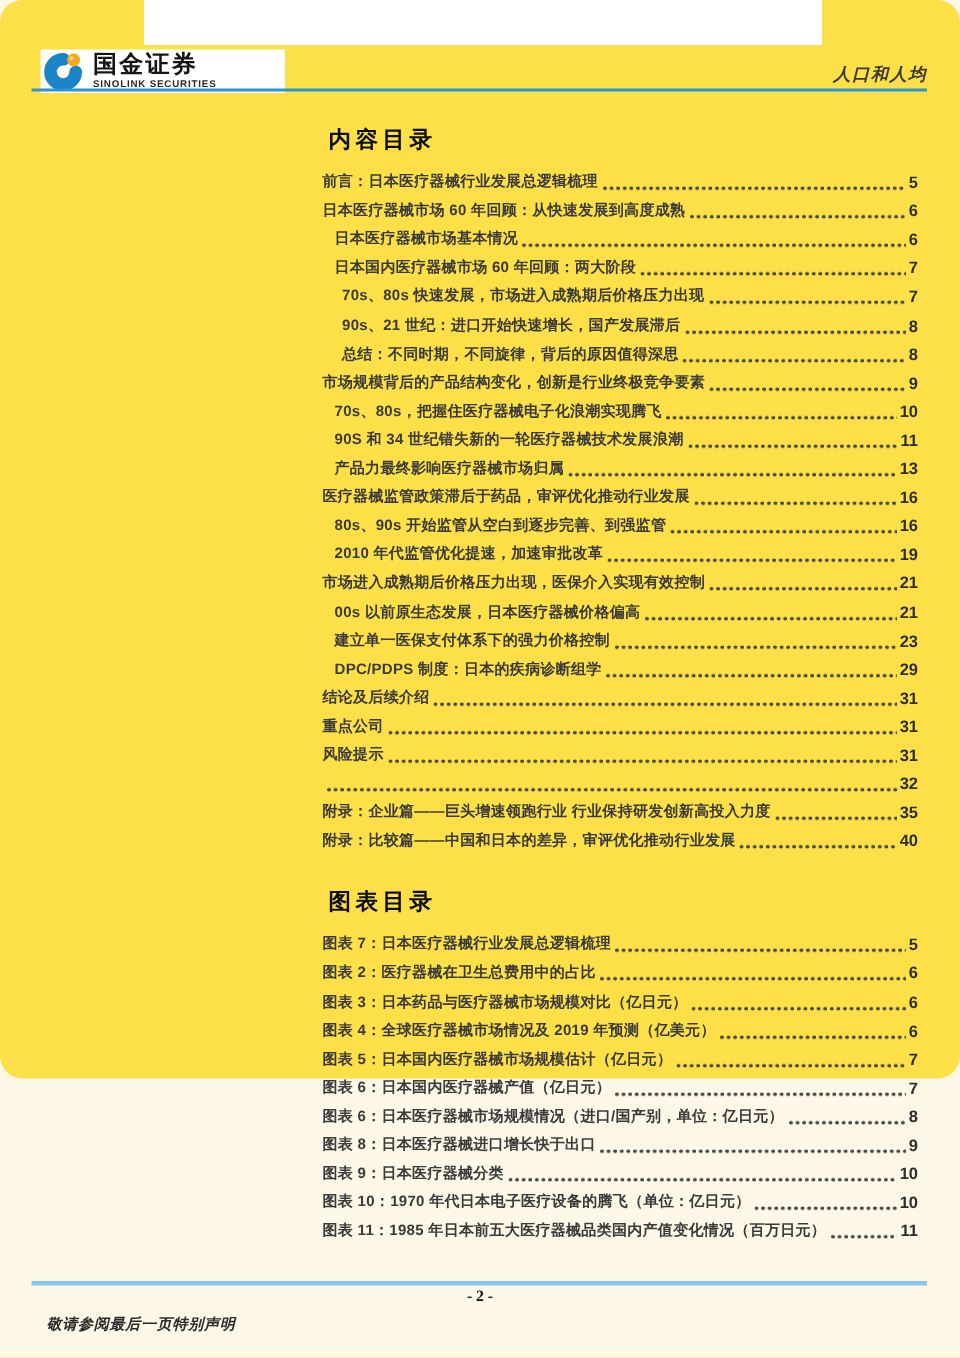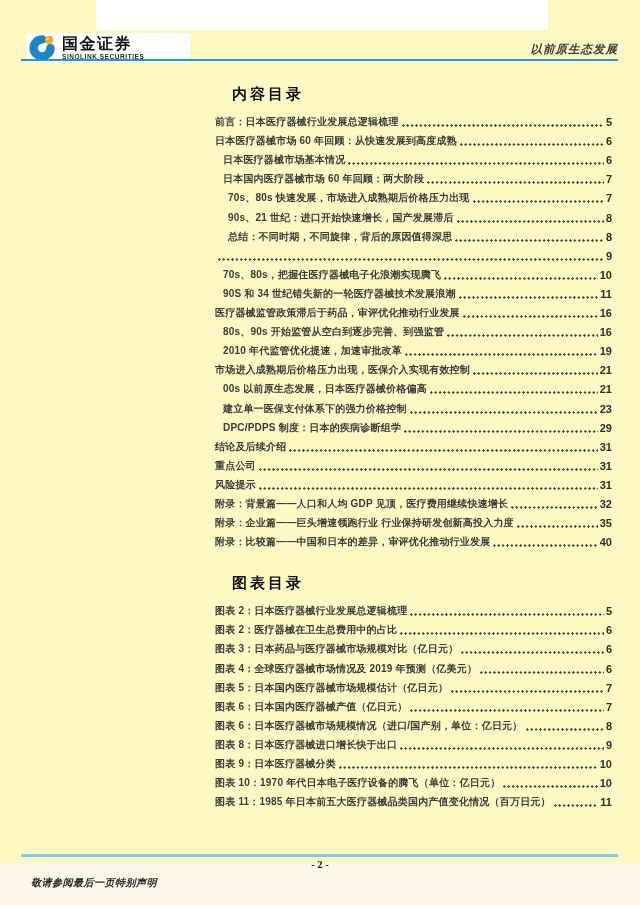--- a/index.html
+++ b/index.html
@@ -2,21 +2,21 @@
 <html><head>
 <meta charset="utf-8">
 <style>
   html,body{margin:0;padding:0;}
   body{
     width:640px;height:905px;
     background:#FCF7E6;
     font-family:"Liberation Serif", serif;
     overflow:hidden;
   }
-  .page{position:relative;width:640px;height:863px;background:#fef9c3;}
+  .page{position:relative;width:640px;height:719px;background:#fde047;border-radius:15px;}
 
   
   .top-strip{position:absolute;left:96px;top:0;width:452px;height:30px;background:#ffffff;}
 
   
   .logo-wrap{
     position:absolute;left:27px;top:33px;height:26px;
     background:#ffffff;display:flex;align-items:center;
     padding:1px 46px 2px 2px;
   }
@@ -36,21 +36,21 @@
     position:absolute;right:22px;top:42px;
     font-size:11.5px;color:#3a3a3a;font-style:italic;font-weight:bold;
     letter-spacing:1px;white-space:nowrap;
   }
   .header-rule{position:absolute;left:21px;top:59px;width:597px;height:2px;background:#2697D2;}
 
   
   .content{position:absolute;left:215px;top:84px;width:397px;}
   h2.sec{
     font-size:15px;font-weight:bold;color:#0d0d0d;
-    margin:0 0 6px 17px;line-height:20px;letter-spacing:3px;
+    margin:0 0 6px 4px;line-height:20px;letter-spacing:3px;
     font-family:"Liberation Serif", serif;
   }
   h2.sec-figures{margin-top:24px;}
 
   .row{
     display:flex;align-items:flex-end;height:19.1px;
     color:#3b3b3b;
   }
   .row .t{
     font-family:"Liberation Sans","Liberation Serif",sans-serif;
@@ -93,21 +93,21 @@
     <svg class="logo-mark" viewBox="0 0 30 30">
       <circle cx="14" cy="16" r="9" fill="none" stroke="#1B84C6" stroke-width="9" stroke-dasharray="42.5 14" stroke-linecap="round"></circle>
       <circle cx="21.5" cy="7.5" r="4.6" fill="#F6A81F"></circle>
       <circle cx="20" cy="6.2" r="1.4" fill="#FBD98A"></circle>
     </svg>
     <div class="logo-text">
       <span class="logo-cn">国金证券</span>
       <span class="logo-en">SINOLINK SECURITIES</span>
     </div>
   </div>
-  <div class="doc-type">以前原生态发展</div>
+  <div class="doc-type">人口和人均</div>
   <div class="header-rule"></div>
 
   <div class="content">
     <h2 class="sec">内容目录</h2>
     <div id="toc-list">
         <div class="row">
     <span class="t">前言：日本医疗器械行业发展总逻辑梳理</span>
     <span class="leader"></span>
     <span class="pg">5</span>
   </div>
@@ -135,33 +135,39 @@
     <span class="t">90s、21 世纪：进口开始快速增长，国产发展滞后</span>
     <span class="leader"></span>
     <span class="pg">8</span>
   </div>
         <div class="row lvl3">
     <span class="t">总结：不同时期，不同旋律，背后的原因值得深思</span>
     <span class="leader"></span>
     <span class="pg">8</span>
   </div>
         <div class="row">
+    <span class="t">市场规模背后的产品结构变化，创新是行业终极竞争要素</span>
     <span class="leader"></span>
     <span class="pg">9</span>
   </div>
         <div class="row lvl2">
     <span class="t">70s、80s，把握住医疗器械电子化浪潮实现腾飞</span>
     <span class="leader"></span>
     <span class="pg">10</span>
   </div>
         <div class="row lvl2">
     <span class="t">90S 和 34 世纪错失新的一轮医疗器械技术发展浪潮</span>
     <span class="leader"></span>
     <span class="pg">11</span>
   </div>
+        <div class="row lvl2">
+    <span class="t">产品力最终影响医疗器械市场归属</span>
+    <span class="leader"></span>
+    <span class="pg">13</span>
+  </div>
         <div class="row">
     <span class="t">医疗器械监管政策滞后于药品，审评优化推动行业发展</span>
     <span class="leader"></span>
     <span class="pg">16</span>
   </div>
         <div class="row lvl2">
     <span class="t">80s、90s 开始监管从空白到逐步完善、到强监管</span>
     <span class="leader"></span>
     <span class="pg">16</span>
   </div>
@@ -199,40 +205,39 @@
     <span class="t">重点公司</span>
     <span class="leader"></span>
     <span class="pg">31</span>
   </div>
         <div class="row">
     <span class="t">风险提示</span>
     <span class="leader"></span>
     <span class="pg">31</span>
   </div>
         <div class="row">
-    <span class="t">附录：背景篇——人口和人均 GDP 见顶，医疗费用继续快速增长</span>
     <span class="leader"></span>
     <span class="pg">32</span>
   </div>
         <div class="row">
     <span class="t">附录：企业篇——巨头增速领跑行业 行业保持研发创新高投入力度</span>
     <span class="leader"></span>
     <span class="pg">35</span>
   </div>
         <div class="row">
     <span class="t">附录：比较篇——中国和日本的差异，审评优化推动行业发展</span>
     <span class="leader"></span>
     <span class="pg">40</span>
   </div>
       </div>
 
     <h2 class="sec sec-figures">图表目录</h2>
     <div id="figure-list">
         <div class="row">
-    <span class="t">图表 2：日本医疗器械行业发展总逻辑梳理</span>
+    <span class="t">图表 7：日本医疗器械行业发展总逻辑梳理</span>
     <span class="leader"></span>
     <span class="pg">5</span>
   </div>
         <div class="row">
     <span class="t">图表 2：医疗器械在卫生总费用中的占比</span>
     <span class="leader"></span>
     <span class="pg">6</span>
   </div>
         <div class="row">
     <span class="t">图表 3：日本药品与医疗器械市场规模对比（亿日元）</span>

